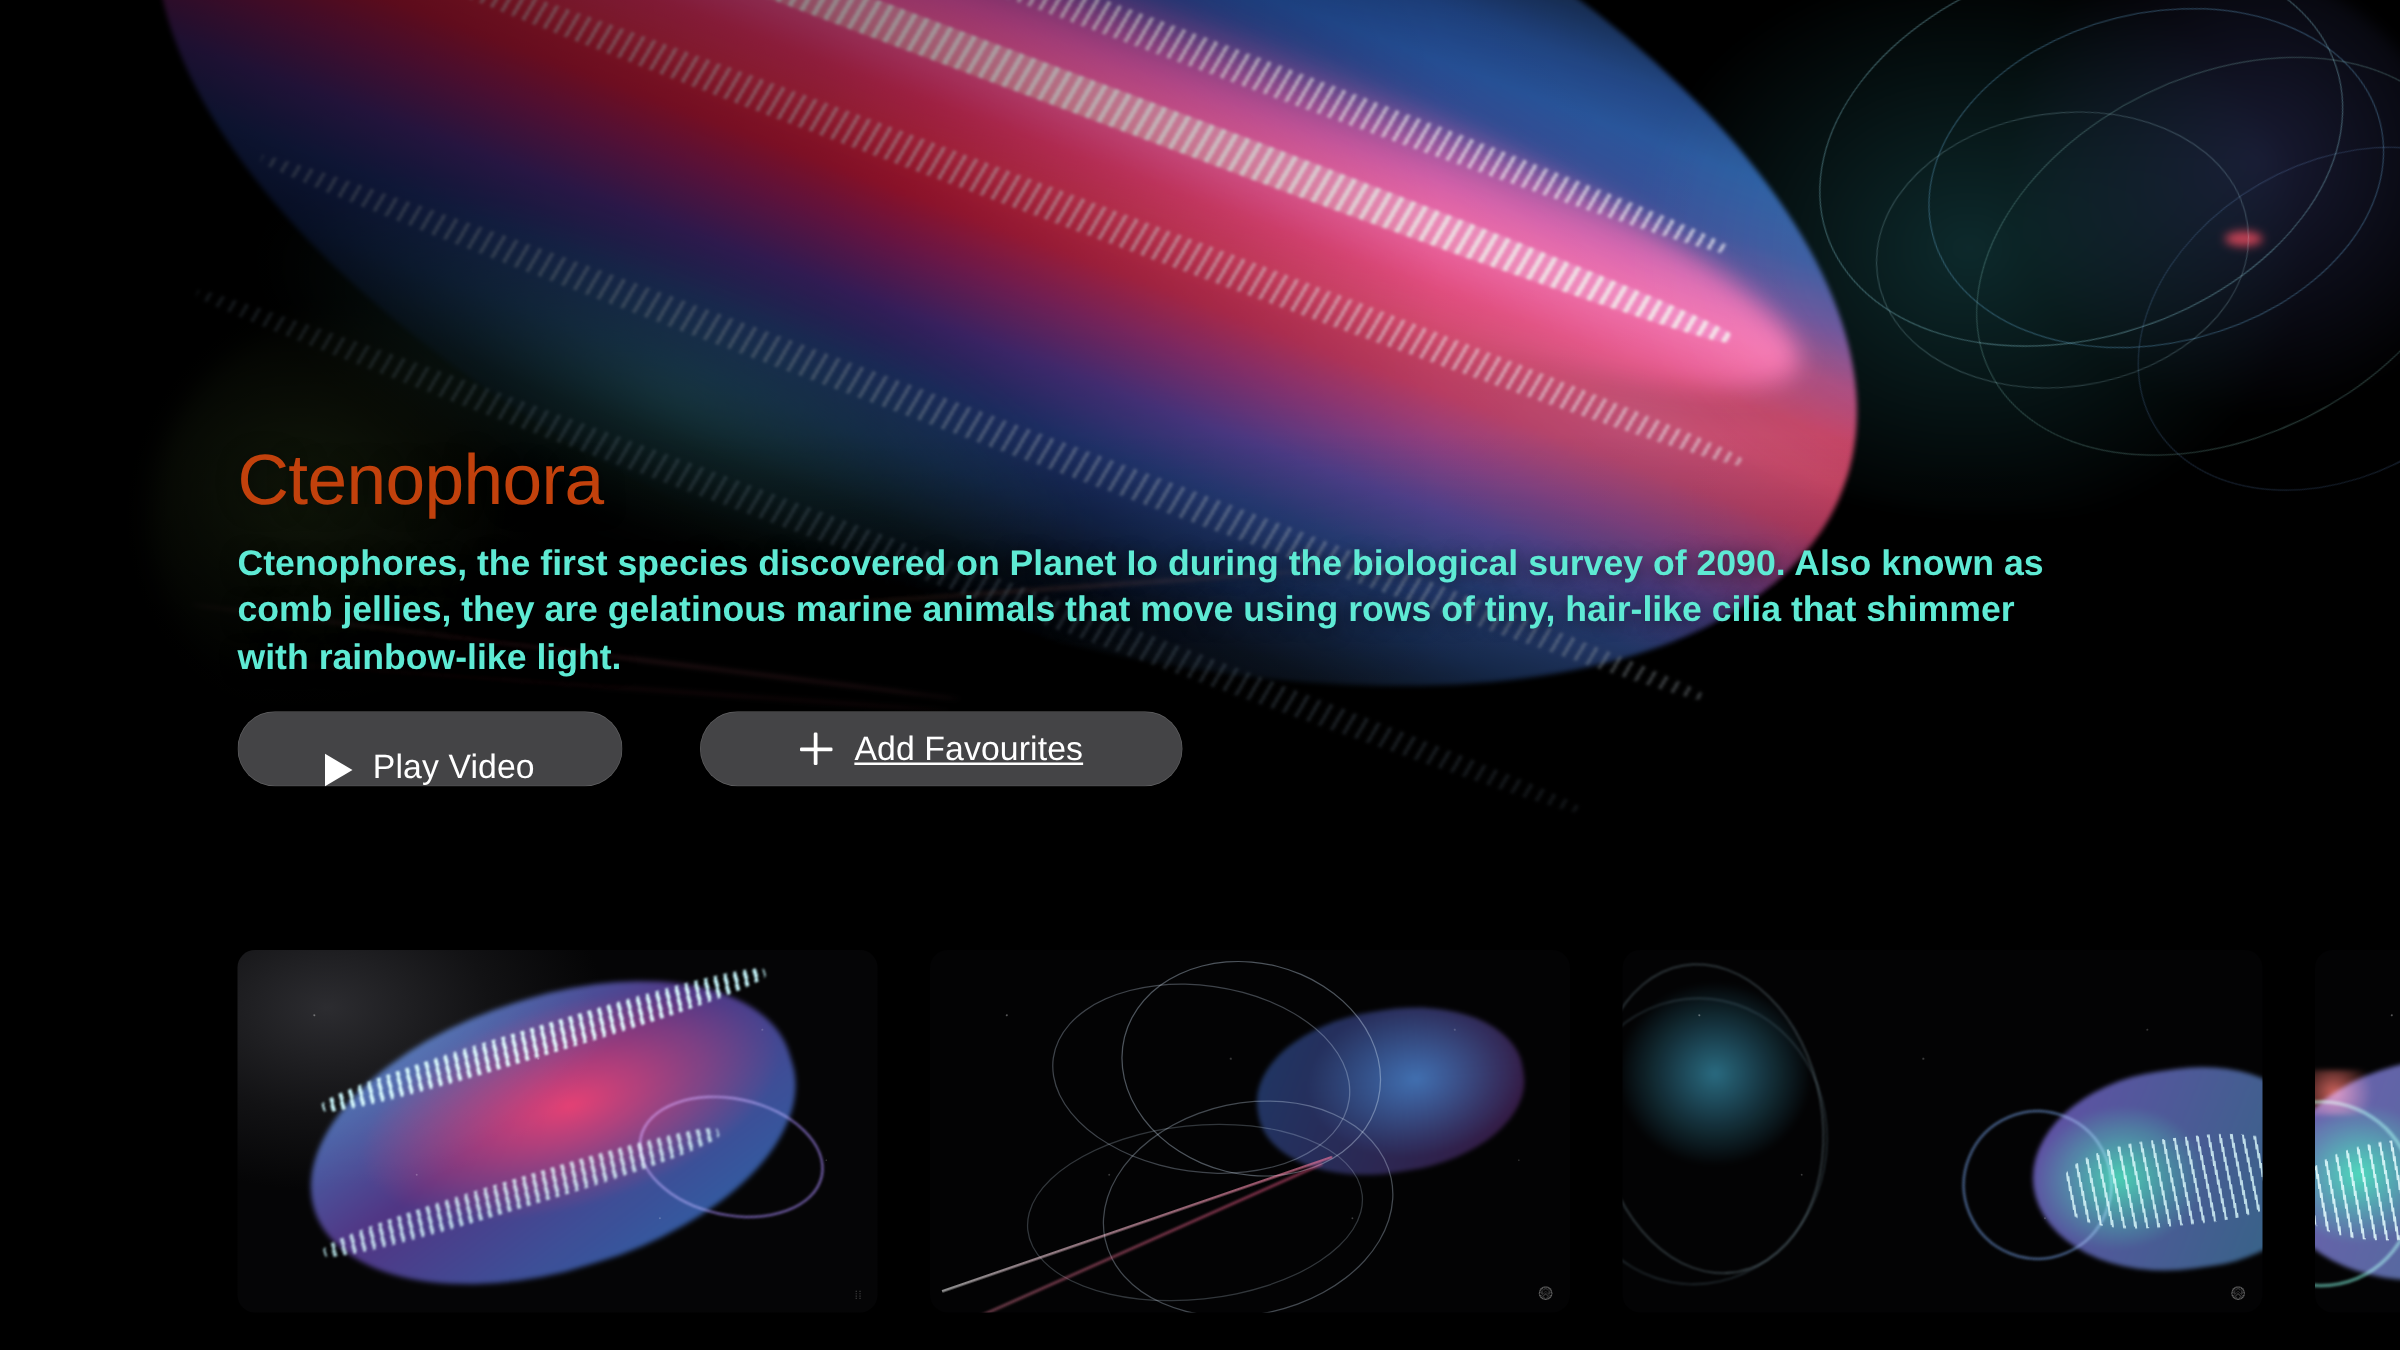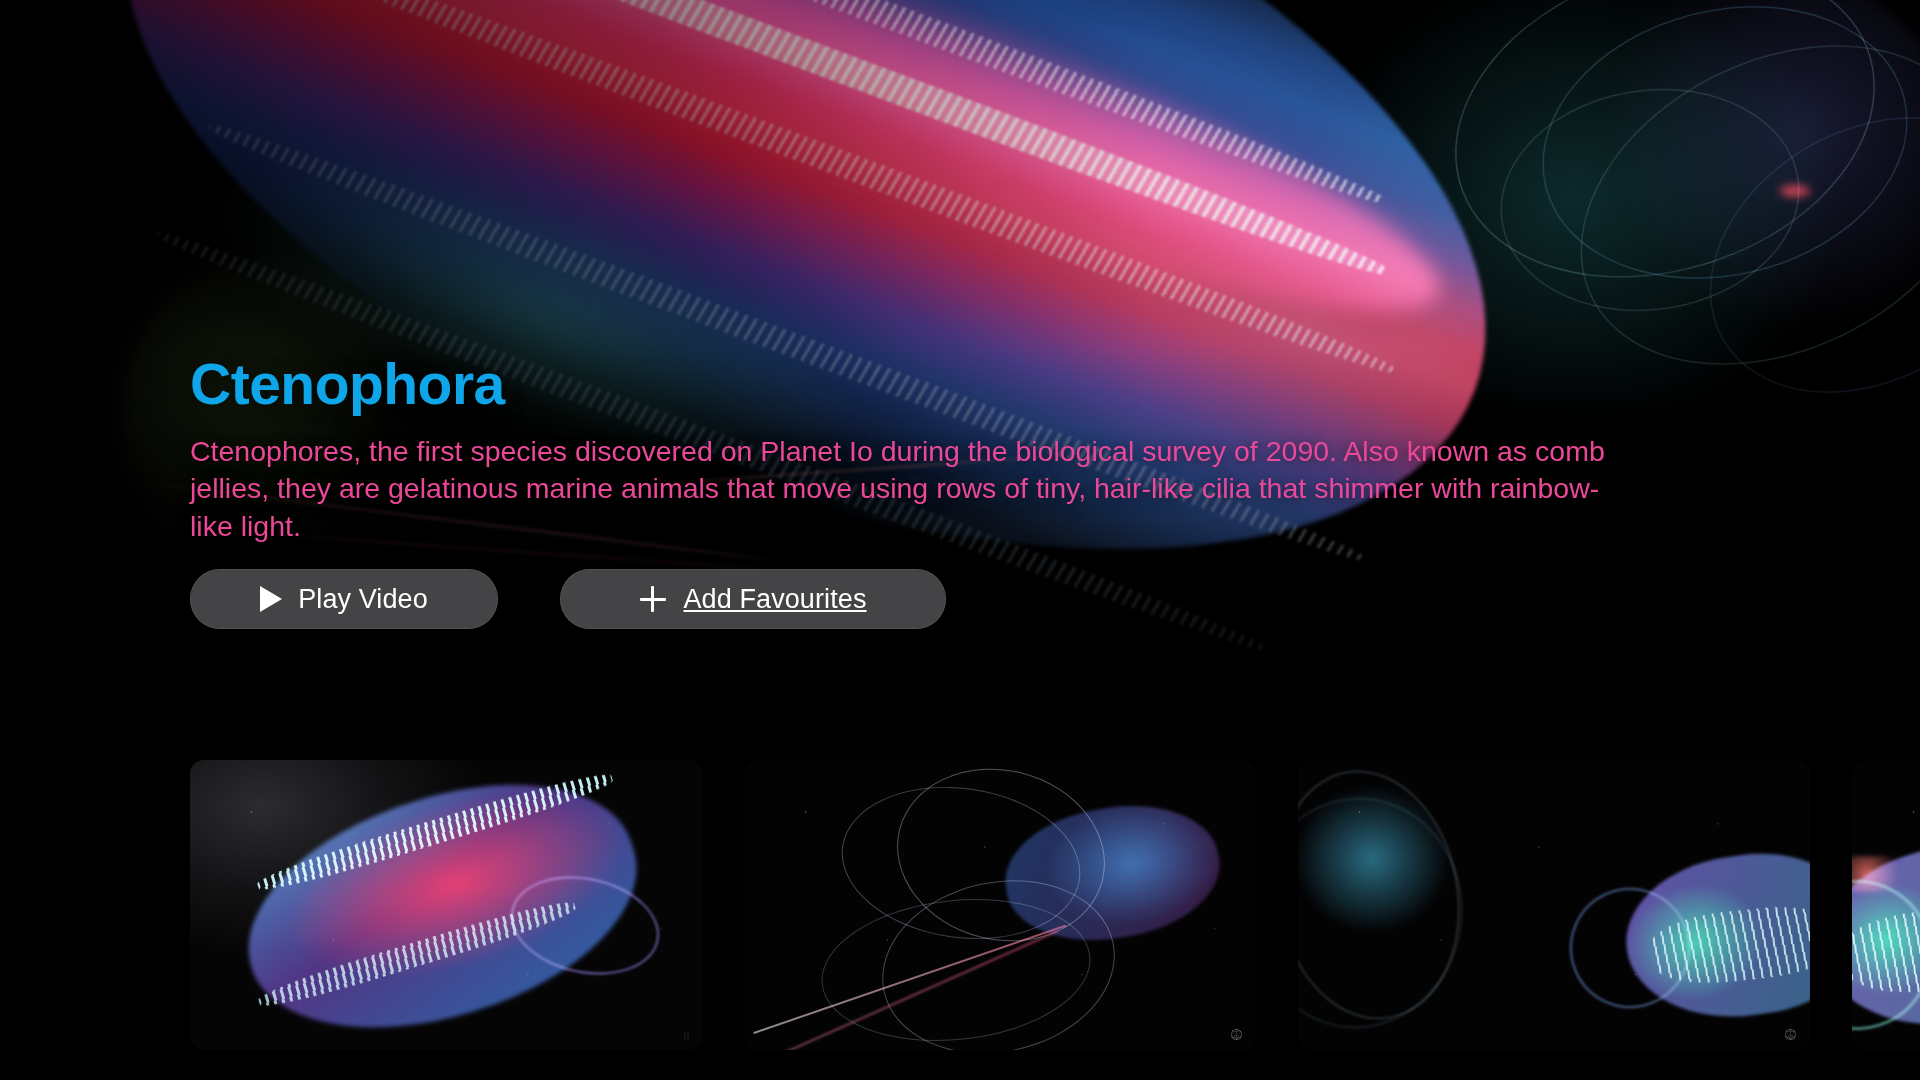--- a/index.html
+++ b/index.html
@@ -157,45 +157,45 @@
       linear-gradient(to right, rgba(0,0,0,.72) 0%, rgba(0,0,0,.42) 34%, rgba(0,0,0,.06) 60%, rgba(0,0,0,0) 80%),
       linear-gradient(to bottom, rgba(0,0,0,0) 45%, rgba(0,0,0,.38) 72%, rgba(0,0,0,.88) 92%, #000 100%);
     pointer-events:none;
   }
 
   
   .hero-copy {
     position:absolute; left:190px; top:355px; width:1470px; z-index:5;
   }
   .hero-title {
-    font-size:57px; font-weight:bold; color:#0ea5e9;
+    font-size:57px; font-weight:normal; color:#c2410c;
     letter-spacing:-0.5px; line-height:1.05;
     text-shadow:0 2px 18px rgba(0,0,0,.55);
   }
   .hero-desc {
     margin-top:18px;
-    font-size:28.5px; font-weight:normal; color:#ec4899;
+    font-size:28.5px; font-weight:bold; color:#5eead4;
     line-height:1.315; max-width:1445px;
     text-shadow:0 2px 14px rgba(0,0,0,.6);
   }
 
   .hero-actions { display:flex; gap:62px; margin-top:24px; }
   .pill {
     display:flex; align-items:center; justify-content:center;
     gap:18px; height:60px;
     border:none; cursor:pointer;
     border-radius:30px;
     background:rgba(224,224,232,0.30);
     backdrop-filter:blur(22px);
     -webkit-backdrop-filter:blur(22px);
     box-shadow:inset 0 0 0 .5px rgba(255,255,255,.16);
     color:#fff; font-family:"Liberation Sans", sans-serif;
     font-size:27px; letter-spacing:.1px;
   }
-  .pill-play { width:308px; }
+  .pill-play { width:308px;align-items:flex-end; }
   .pill-fav  { width:386px;text-decoration:underline; }
   .pill-label { color:#fff; }
   .ico-play {
     width:0; height:0; display:block;
     border-left:22px solid #fff;
     border-top:13px solid transparent;
     border-bottom:13px solid transparent;
     margin-right:-2px;
   }
   .ico-plus { position:relative; width:26px; height:26px; display:block; }

